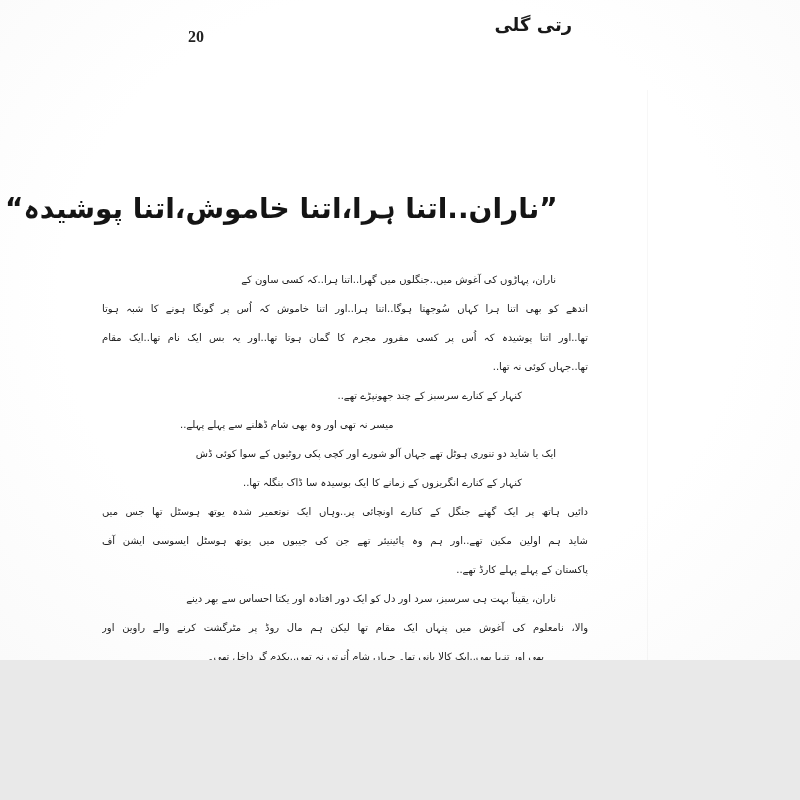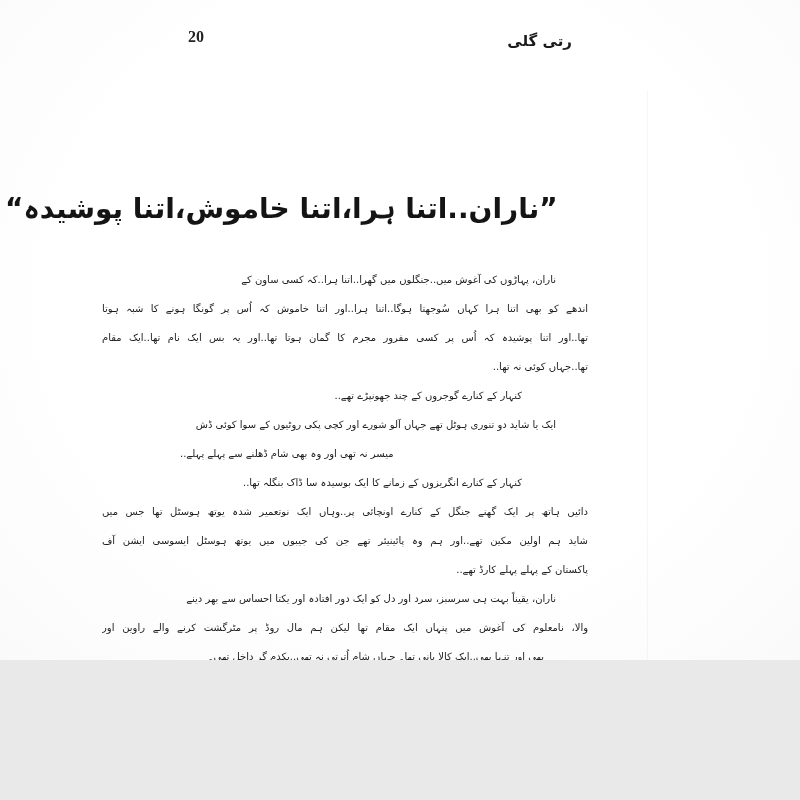--- a/index.html
+++ b/index.html
@@ -12,23 +12,23 @@
     overflow:hidden;
     font-family:"DejaVu Sans", sans-serif;
     color:#1c1c1c;
   }
   .pageno{
     position:absolute; left:188px; top:28px;
     font-family:"Liberation Serif", serif;
     font-weight:bold; font-size:16px; color:#222;
   }
   .runhead{
-    position:absolute; right:228px; top:32px;
+    position:absolute; right:228px; top:14px;
     direction:rtl; unicode-bidi:plaintext;
-    font-weight:bold; font-size:15px; color:#1a1a1a;
+    font-weight:bold; font-size:18px; color:#1a1a1a;
   }
   .title{
     position:absolute; top:186px; left:5px; width:100%;
     text-align:left; direction:rtl; unicode-bidi:plaintext;
     font-weight:bold; font-size:28px; line-height:46px; color:#141414;
     letter-spacing:0;
   }
   .textblock{
     position:absolute; top:265px; left:102px; width:486px;
     direction:rtl; unicode-bidi:plaintext;
@@ -79,26 +79,26 @@
   <div class="textblock">
 
     <div class="para">
       <div class="ln i1">ناران، پہاڑوں کی آغوش میں..جنگلوں میں گھرا..اتنا ہرا..کہ کسی ساون کے</div>
       <div class="ln j">اندھے کو بھی اتنا ہرا کہاں سُوجھتا ہوگا..اتنا ہرا..اور اتنا خاموش کہ اُس پر گونگا ہونے کا شبہ ہوتا</div>
       <div class="ln j">تھا..اور اتنا پوشیدہ کہ اُس پر کسی مفرور مجرم کا گمان ہوتا تھا..اور یہ بس ایک نام تھا..ایک مقام</div>
       <div class="ln fl">تھا..جہاں کوئی نہ تھا..</div>
     </div>
 
     <div class="para">
-      <div class="ln i2">کنہار کے کنارے گوجروں کے چند جھونپڑے تھے..</div>
+      <div class="ln i2">کنہار کے کنارے سرسبز کے چند جھونپڑے تھے..</div>
     </div>
 
     <div class="para">
+      <div class="ln midleft">میسر نہ تھی اور وہ بھی شام ڈھلنے سے پہلے پہلے..</div>
       <div class="ln i1">ایک یا شاید دو تنوری ہوٹل تھے جہاں آلو شورے اور کچی پکی روٹیوں کے سوا کوئی ڈش</div>
-      <div class="ln midleft">میسر نہ تھی اور وہ بھی شام ڈھلنے سے پہلے پہلے..</div>
     </div>
 
     <div class="para">
       <div class="ln i2">کنہار کے کنارے انگریزوں کے زمانے کا ایک بوسیدہ سا ڈاک بنگلہ تھا..</div>
     </div>
 
     <div class="para">
       <div class="ln j">دائیں ہاتھ پر ایک گھنے جنگل کے کنارے اونچائی پر..وہاں ایک نوتعمیر شدہ یوتھ ہوسٹل تھا جس میں</div>
       <div class="ln j">شاید ہم اولین مکین تھے..اور ہم وہ پائینیئر تھے جن کی جیبوں میں یوتھ ہوسٹل ایسوسی ایشن آف</div>
       <div class="ln fl">پاکستان کے پہلے پہلے کارڈ تھے..</div>

